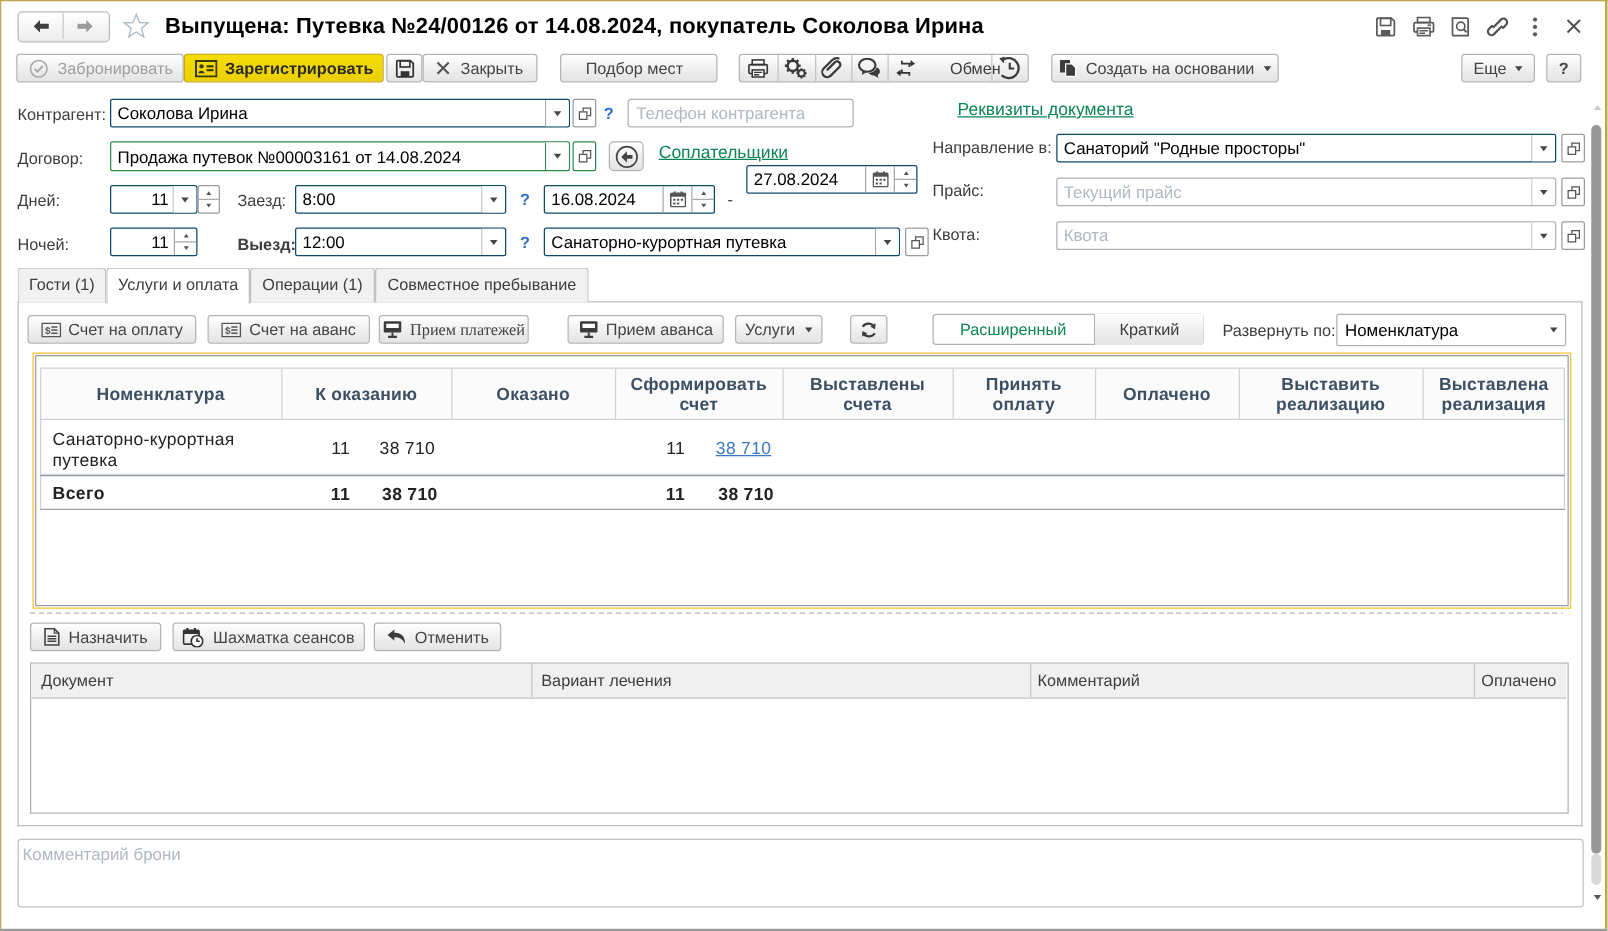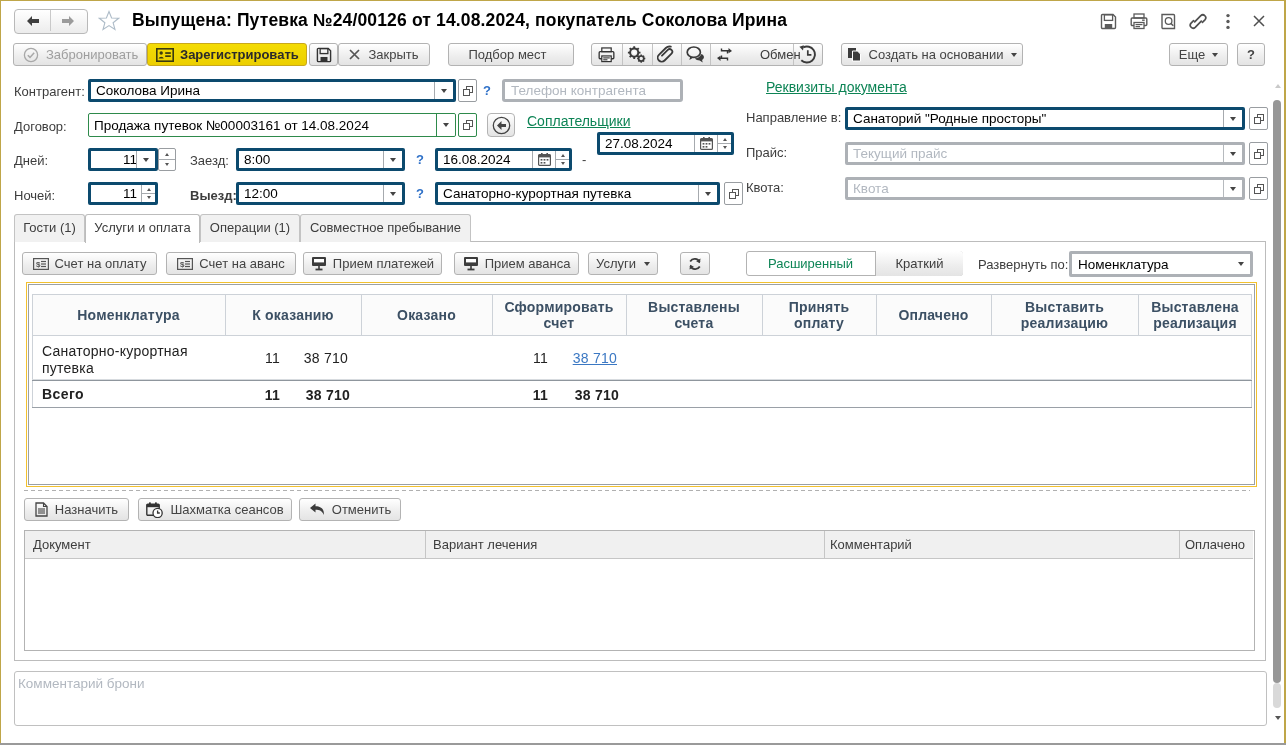--- a/index.html
+++ b/index.html
@@ -2,21 +2,21 @@
 <html><head>
 <meta charset="utf-8">
 <style>
 html,body{margin:0;padding:0;}
 body{width:1286px;height:745px;position:relative;background:#fff;
   font-family:"Liberation Sans",sans-serif;overflow:hidden;box-sizing:border-box;}
 .abs{position:absolute;}
 .btn{position:absolute;box-sizing:border-box;border:1px solid #b3b3b3;border-radius:3px;
   background:linear-gradient(#ffffff,#ededed 60%,#e4e4e4);color:#444;font-size:13px;
   display:flex;align-items:center;justify-content:center;white-space:nowrap;}
-.inp{position:absolute;box-sizing:border-box;border:3px solid #0c4a6e;border-radius:2px;
+.inp{position:absolute;box-sizing:border-box;border:1px solid #0c4a6e;border-radius:2px;
   background:#fff;font-size:13.5px;color:#000;display:flex;align-items:center;}
 .lbl{position:absolute;font-size:13px;color:#3d3d3d;white-space:nowrap;}
 .ph{color:#b2b8c0;}
 .glink{color:#0d8455;text-decoration:underline;white-space:nowrap;position:absolute;}
 .carr{width:0;height:0;border-left:3.5px solid transparent;border-right:3.5px solid transparent;border-top:4px solid #444;}
 .combo-a{position:absolute;box-sizing:border-box;border-left:1px solid #a6aaae;height:100%;right:0;top:0;width:19px;display:flex;align-items:center;justify-content:center;background:#fff;border-radius:0 2px 2px 0;}
 .openb{position:absolute;box-sizing:border-box;border:1px solid #999da1;border-radius:2px;background:#fff;width:19px;height:23px;display:flex;align-items:center;justify-content:center;}
 .osq{position:relative;width:10px;height:10px;}
 .osq:before{content:"";position:absolute;right:0;top:0;width:5px;height:5px;border:1px solid #555;background:#fff;}
 .osq:after{content:"";position:absolute;left:0;bottom:0;width:5px;height:5px;border:1px solid #555;background:#fff;}
@@ -350,21 +350,21 @@
         <line x1="8" y1="8.5" x2="13" y2="8.5" stroke="#555" stroke-width="1.2"></line>
       </svg>Счет на оплату</div>
 <div class="btn" style="left:166px;top:252px;width:130px;height:23px;">
   <svg width="16" height="12" viewBox="0 0 16 12" style="margin-right:6px">
         <rect x="0.6" y="0.6" width="14.8" height="10.8" fill="none" stroke="#555" stroke-width="1.2"></rect>
         <text x="3" y="9" font-size="8" font-weight="bold" fill="#555" font-family="Liberation Sans">$</text>
         <line x1="8" y1="3.5" x2="13" y2="3.5" stroke="#555" stroke-width="1.2"></line>
         <line x1="8" y1="6" x2="13" y2="6" stroke="#555" stroke-width="1.2"></line>
         <line x1="8" y1="8.5" x2="13" y2="8.5" stroke="#555" stroke-width="1.2"></line>
       </svg>Счет на аванс</div>
-<div class="btn" style="left:303px;top:252px;width:139px;height:23px;">
+<div class="btn" style="left:303px;top:252px;width:120px;height:23px;font-family:Liberation Serif, serif;">
   <svg width="16" height="15" viewBox="0 0 16 15" style="margin-right:6px">
         <rect x="1" y="1" width="14" height="9" rx="1" fill="#3c3c3c"></rect>
         <rect x="3" y="3" width="10" height="3.4" fill="#fff"></rect>
         <rect x="7.2" y="10" width="1.6" height="3" fill="#3c3c3c"></rect>
         <rect x="4.5" y="12.6" width="7" height="1.8" fill="#3c3c3c"></rect>
       </svg>Прием платежей</div>
 <div class="btn" style="left:454px;top:252px;width:125px;height:23px;">
   <svg width="16" height="15" viewBox="0 0 16 15" style="margin-right:6px">
         <rect x="1" y="1" width="14" height="9" rx="1" fill="#3c3c3c"></rect>
         <rect x="3" y="3" width="10" height="3.4" fill="#fff"></rect>

